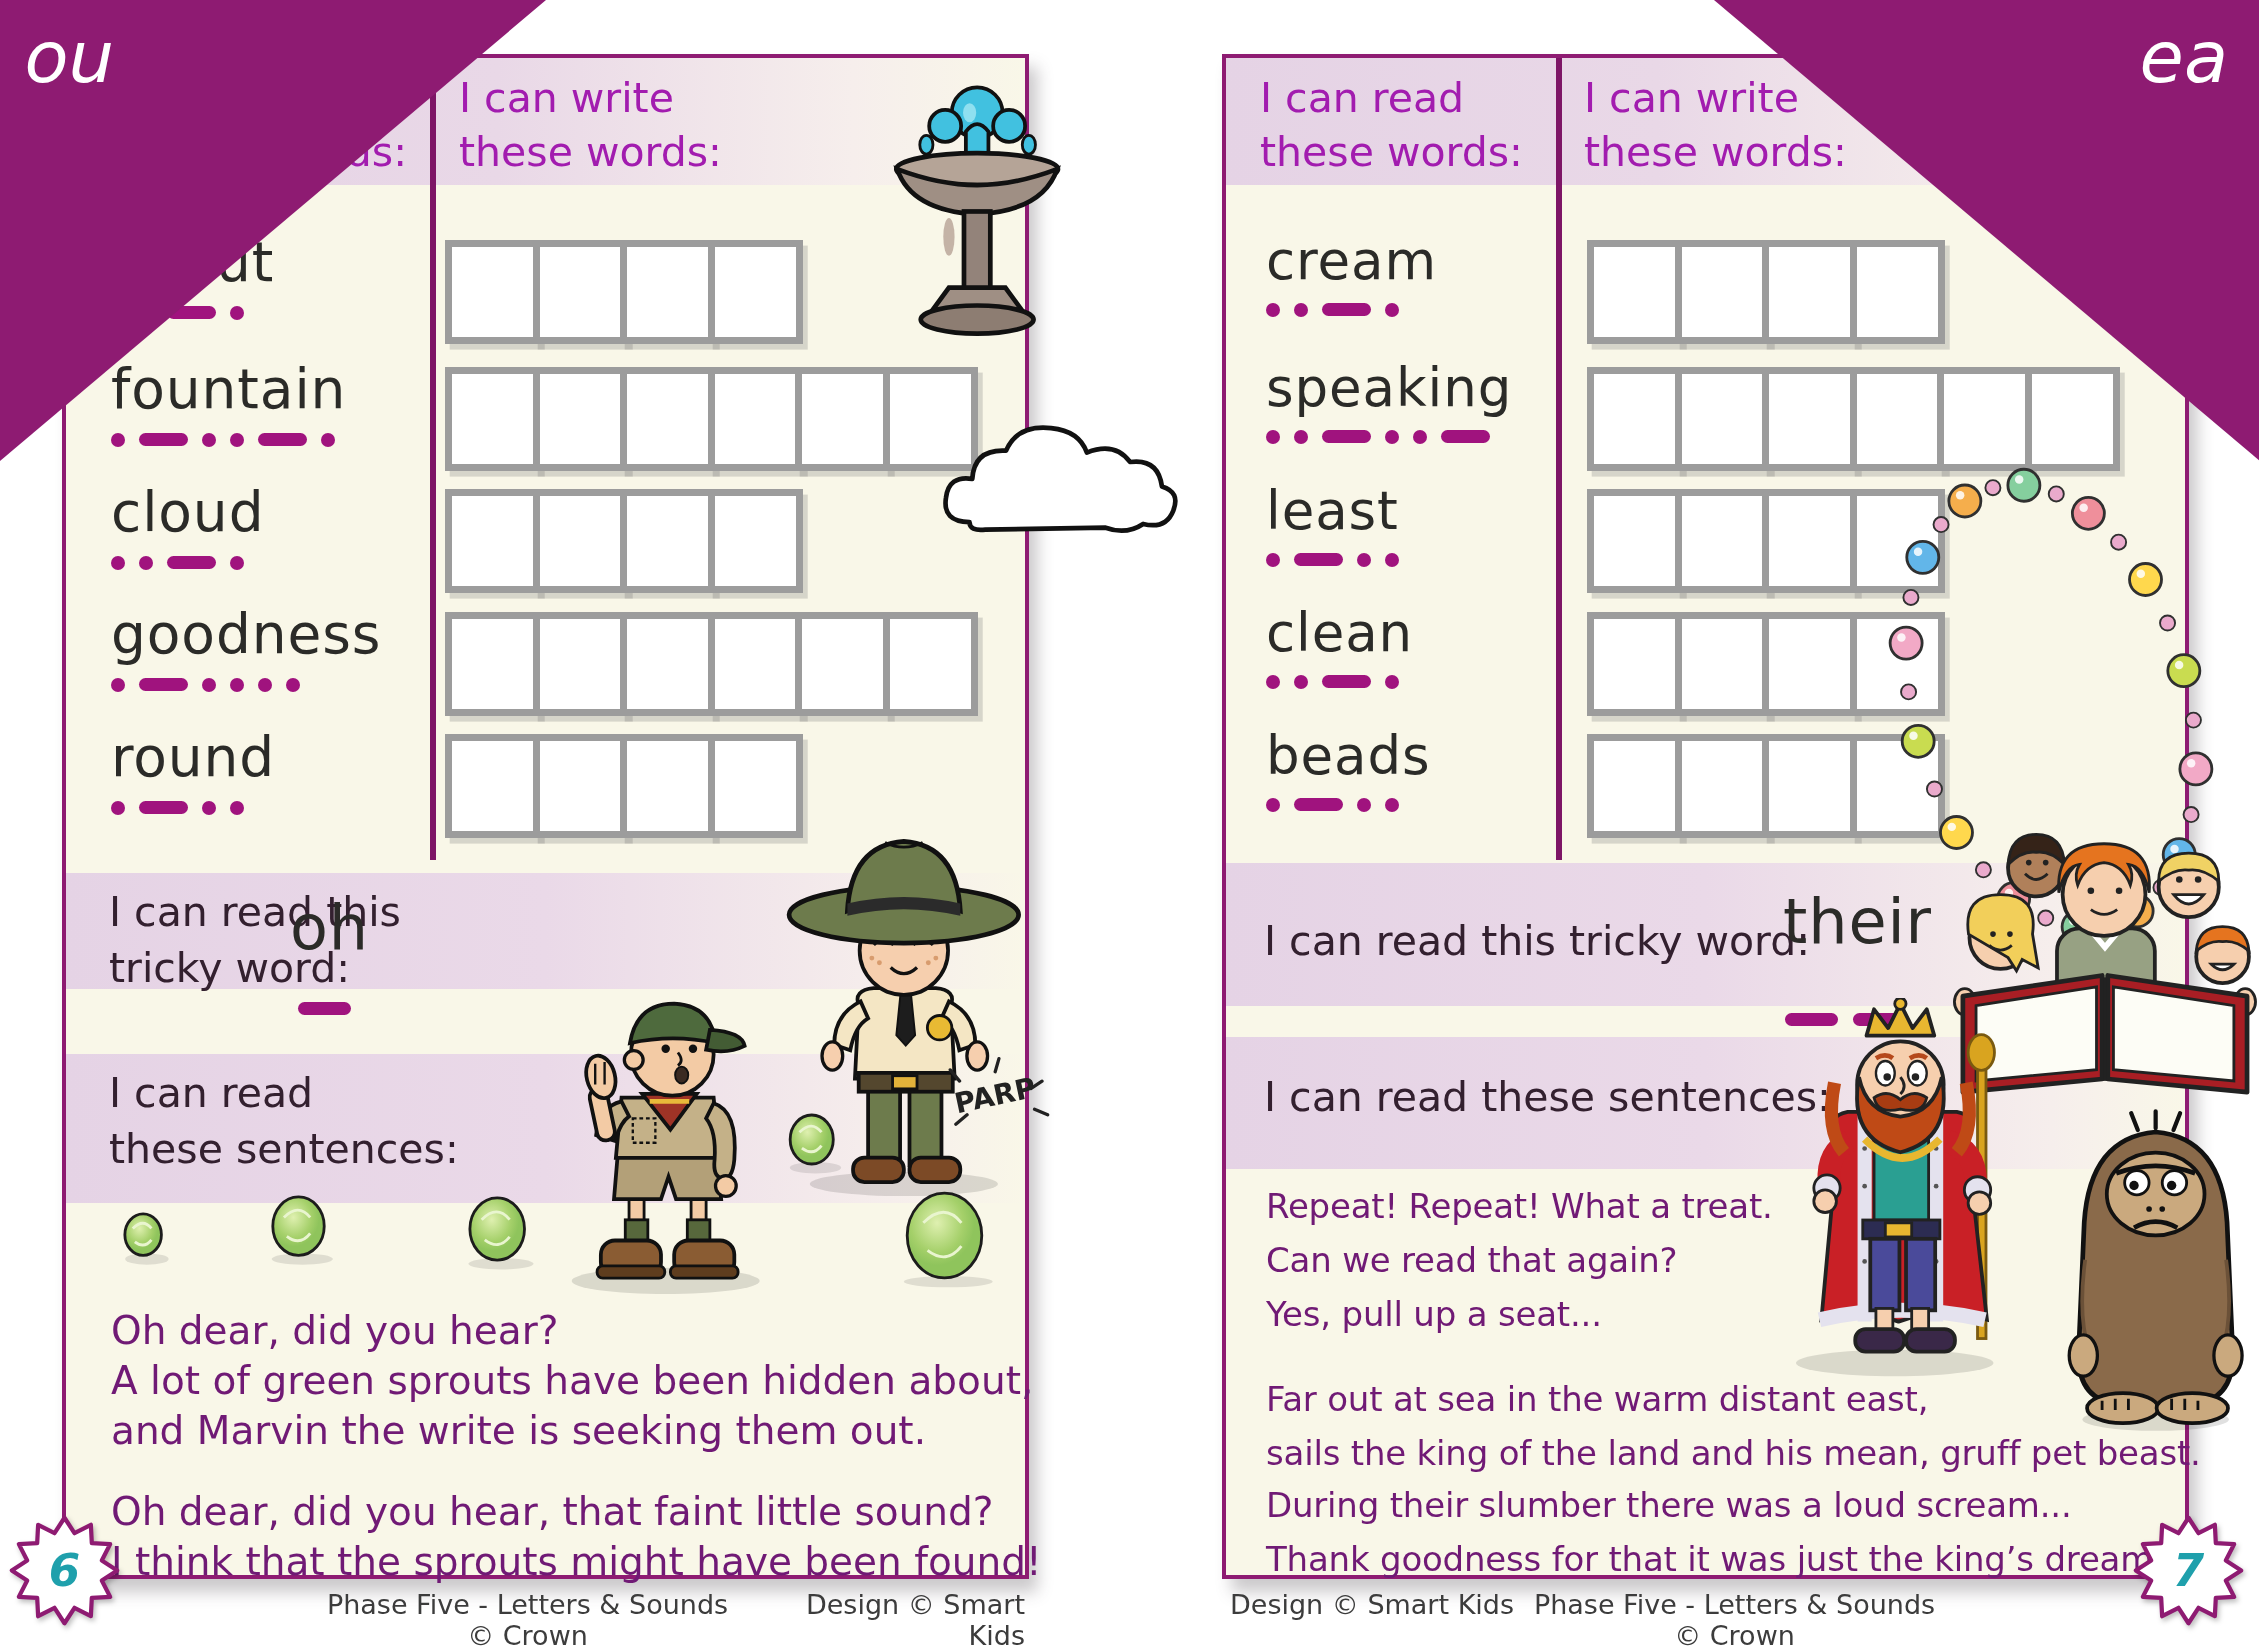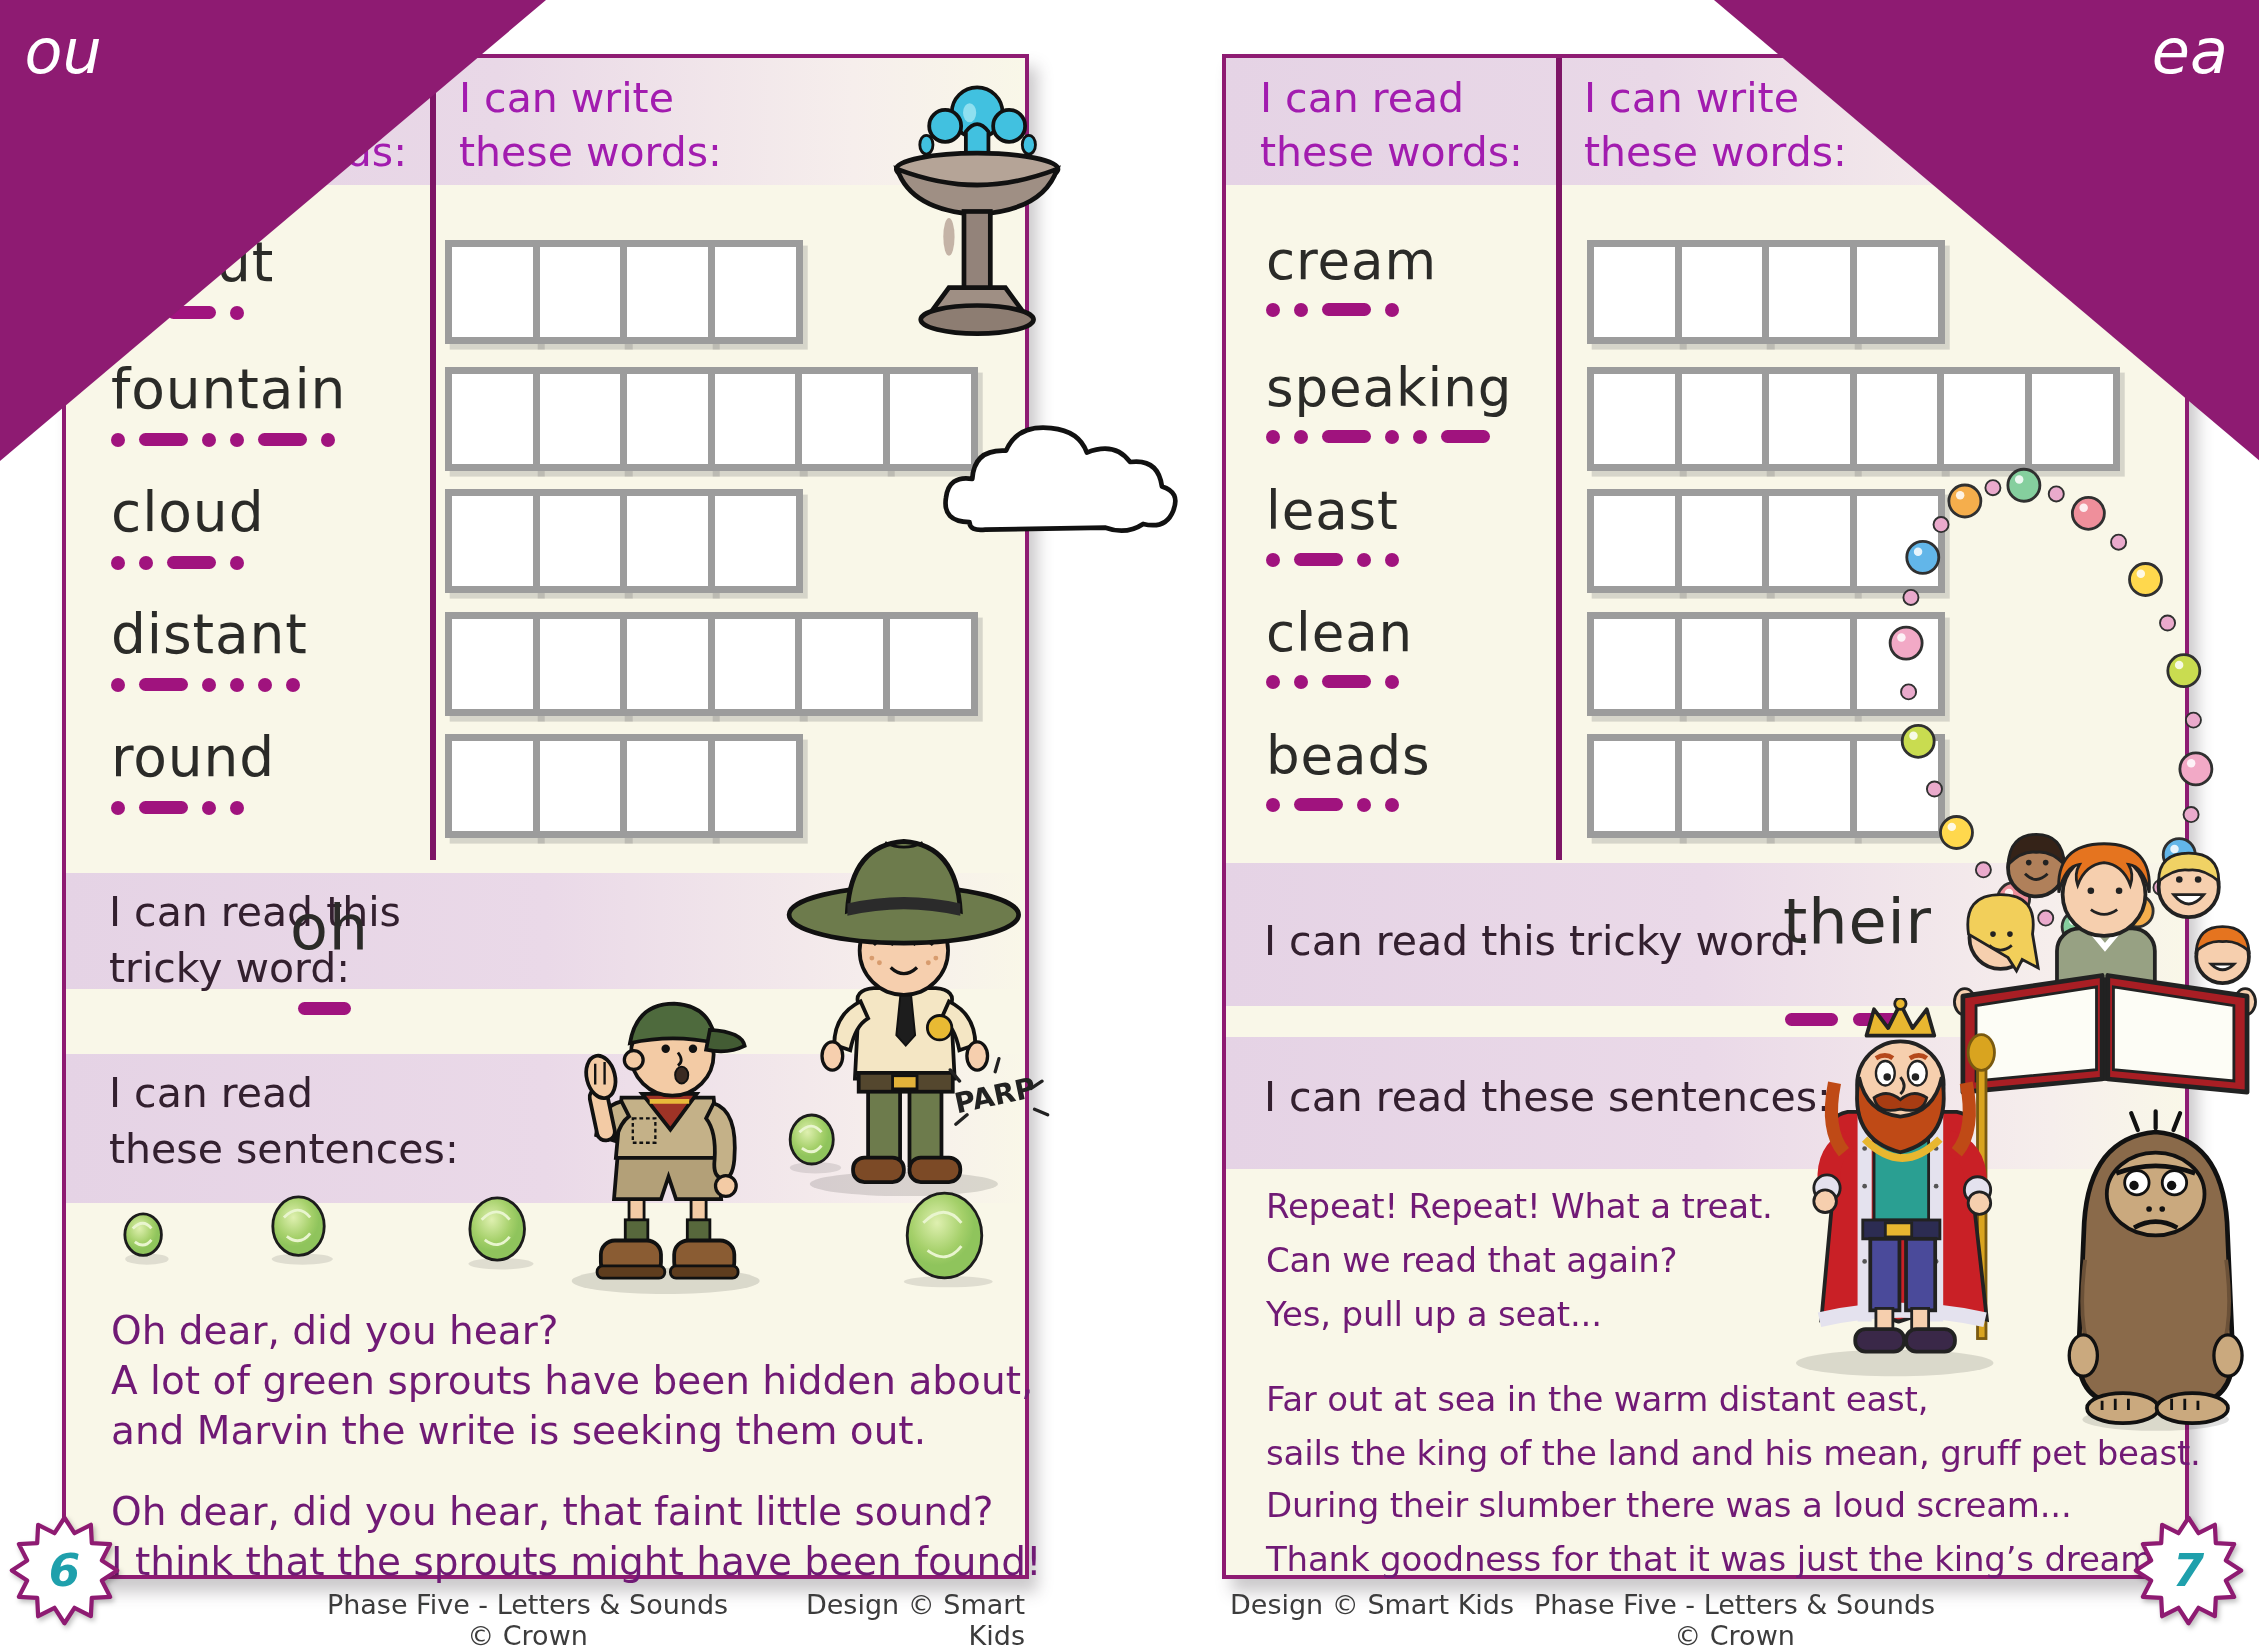--- a/index.html
+++ b/index.html
@@ -72,21 +72,21 @@
   .footer{position:absolute;top:1589px;font-size:27px;color:#3c3c3c;}
   #footer-l-center{left:311px;width:433px;text-align:center;}
   #footer-l-right{left:782px;width:243px;text-align:right;}
   #footer-r-left{left:1230px;}
   #footer-r-center{left:1518px;width:433px;text-align:center;}
 
   
   .corner{position:absolute;top:0;width:546px;height:461px;background:#8e1b72;z-index:9;}
   #corner-tl{left:0;clip-path:polygon(0 0,100% 0,0 100%);}
   #corner-tr{right:0;clip-path:polygon(0 0,100% 0,100% 100%);}
-  .corner-label{position:absolute;z-index:10;color:#ffffff;font-size:62px;font-style:italic;line-height:1;}
+  .corner-label{position:absolute;z-index:10;color:#ffffff;font-size:72px;font-style:italic;line-height:1;}
   #label-ou{left:24.5px;top:21px;}
   #label-ea{right:32px;top:21px;}
 
   
   .star-badge{position:absolute;width:113px;height:113px;z-index:11;
               filter:drop-shadow(2.8px 3.8px 2.8px rgba(0,0,0,.25));}
   #star-left{left:7.5px;top:1514px;}
   #star-right{left:2132px;top:1514px;}
   .star-num{font-size:48px;font-weight:bold;font-style:italic;fill:#1fa0ac;}
 
@@ -133,21 +133,21 @@
         <div class="word-item" style="top: 422px;">
           <div class="word-text">cloud</div>
           <div class="sound-buttons">
             <span class="dot"></span>
             <span class="dot"></span>
             <span class="dash"></span>
             <span class="dot"></span>
           </div>
         </div>
         <div class="word-item" style="top: 544px;">
-          <div class="word-text">distant</div>
+          <div class="word-text">goodness</div>
           <div class="sound-buttons">
             <span class="dot"></span>
             <span class="dash"></span>
             <span class="dot"></span>
             <span class="dot"></span>
             <span class="dot"></span>
             <span class="dot"></span>
           </div>
         </div>
         <div class="word-item" style="top: 667px;">

